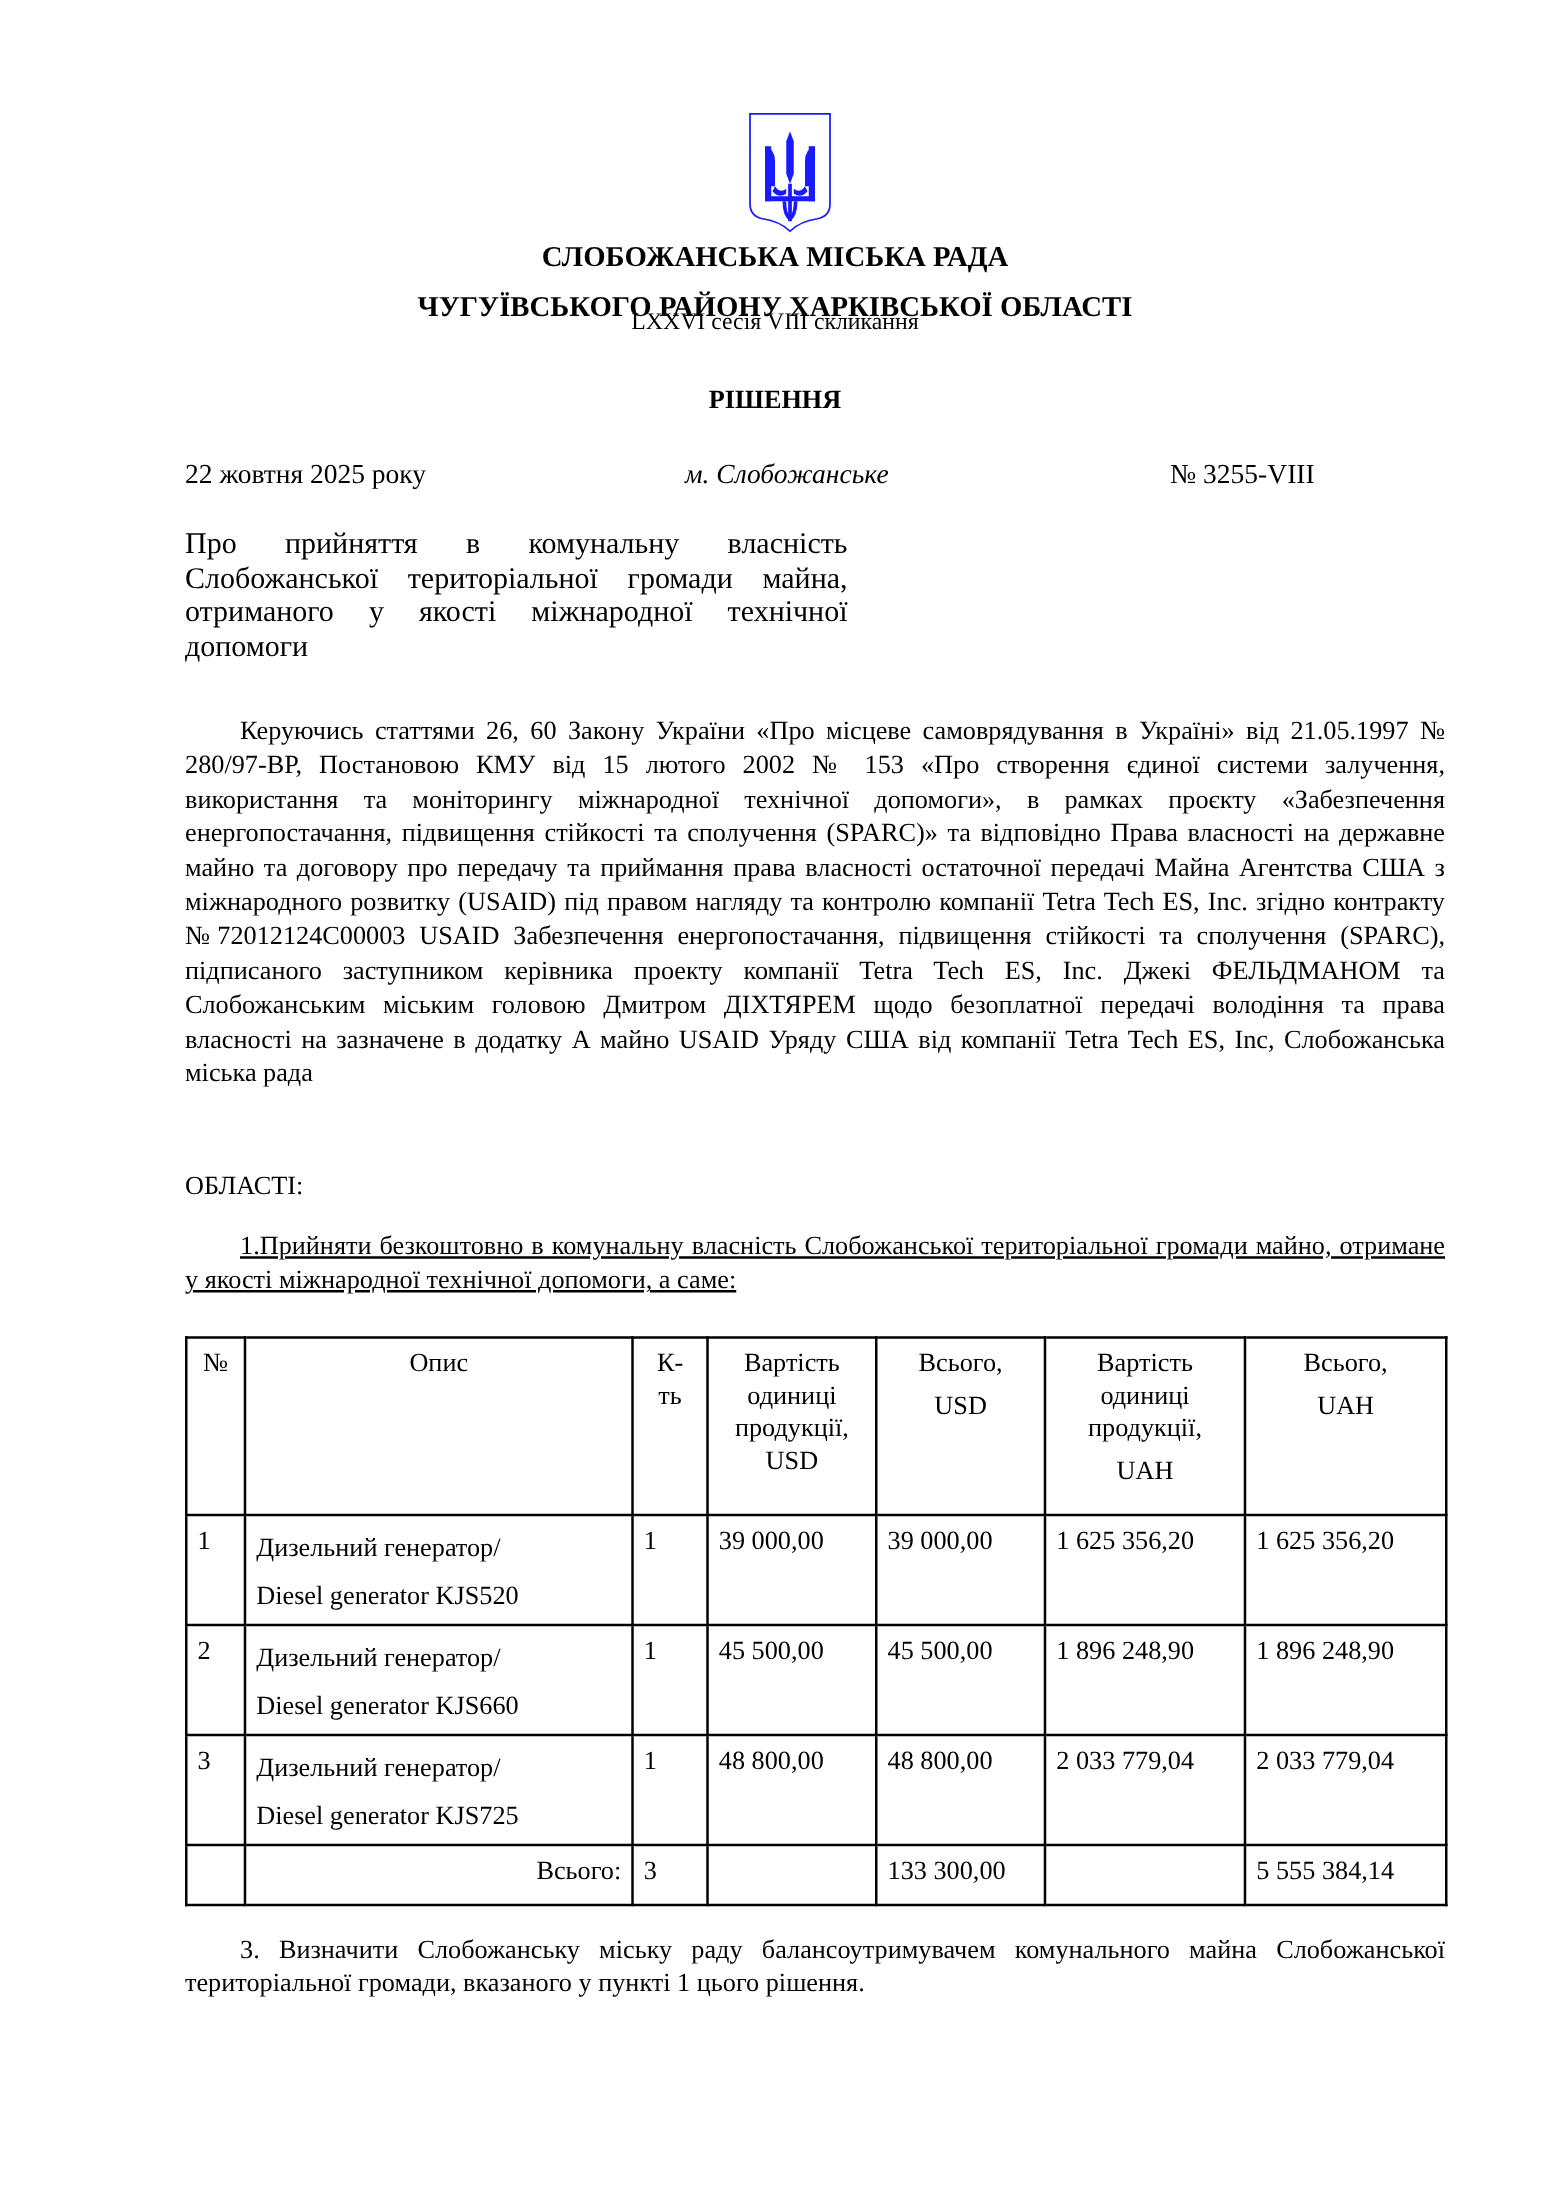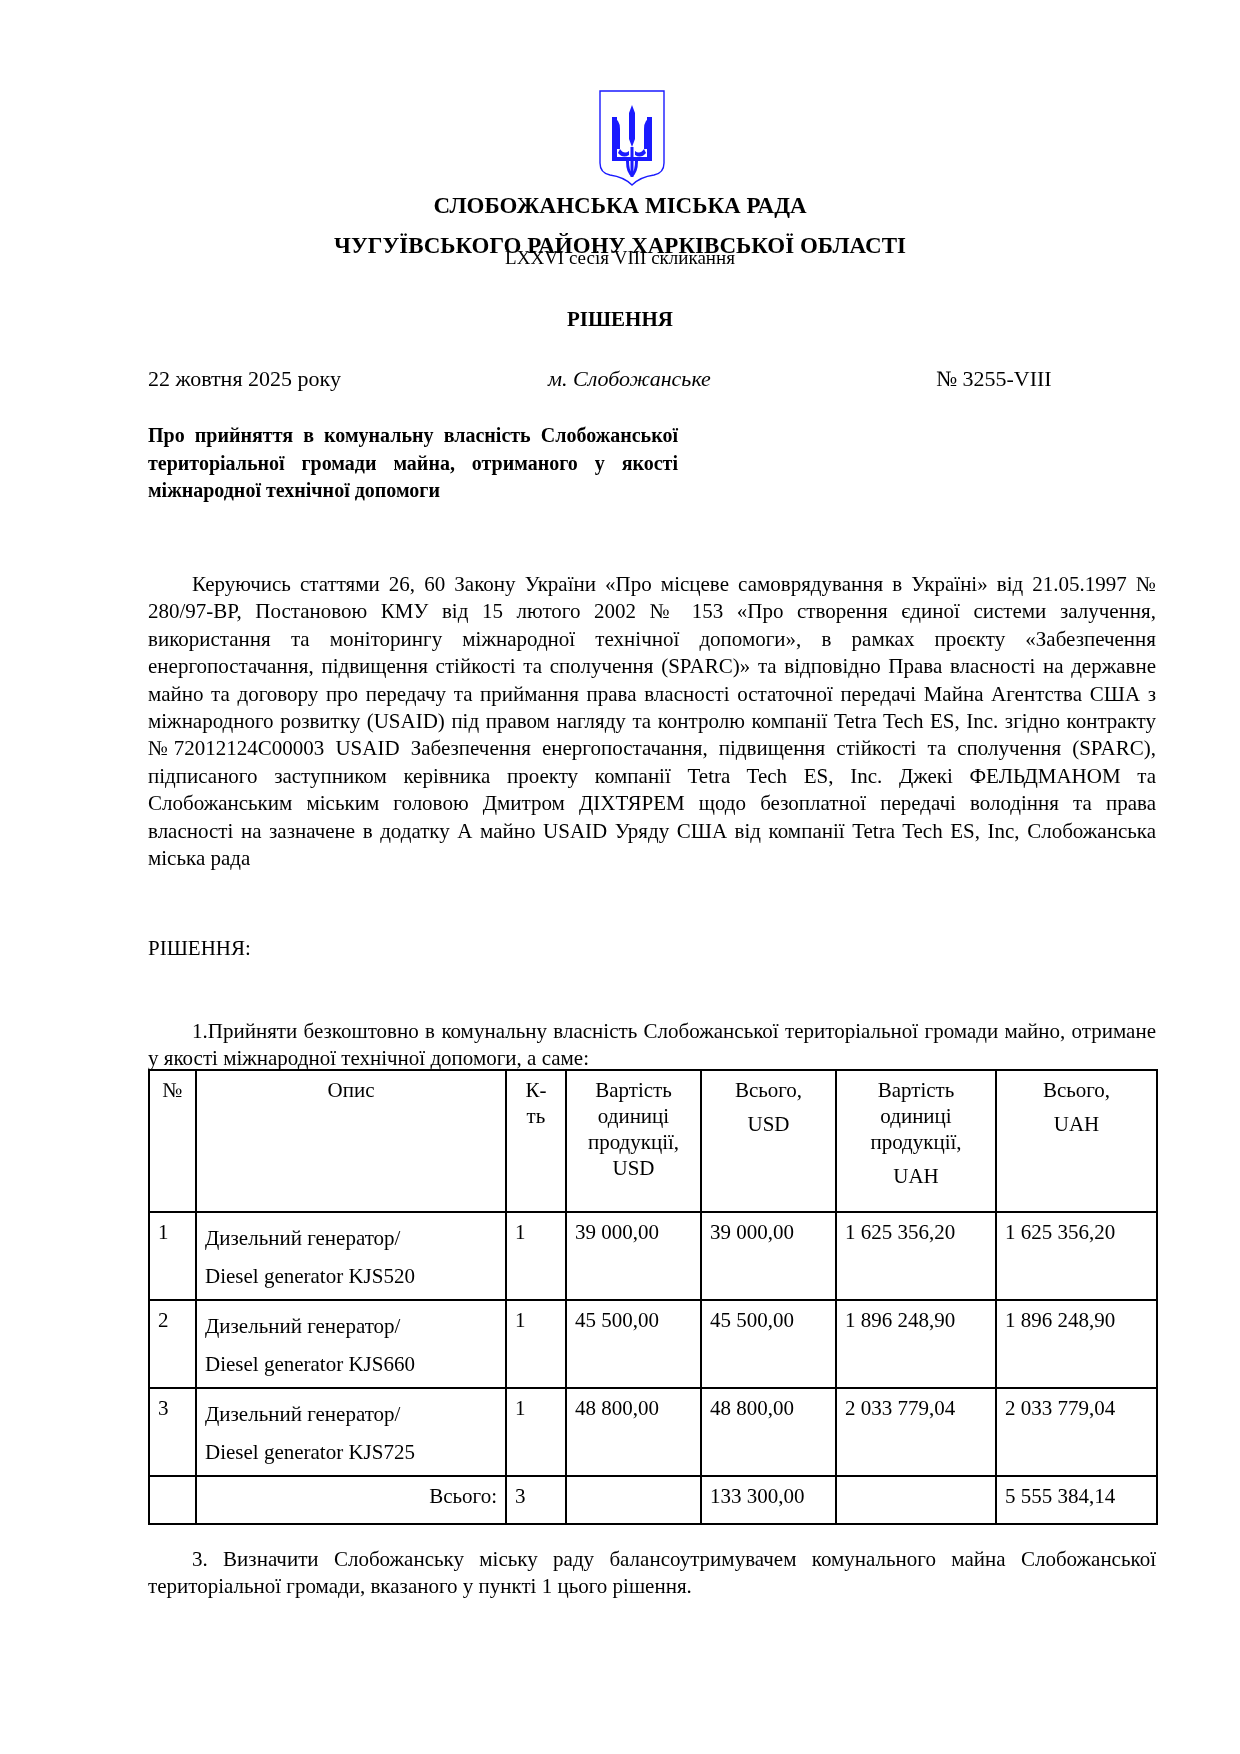--- a/index.html
+++ b/index.html
@@ -18,31 +18,31 @@
   .hdr3 { top: 247px; font-size: 19px; line-height: 22px; font-weight: normal; }
   .hdr4 { top: 307px; font-size: 21px; line-height: 24px; }
 
   .metarow { position: absolute; top: 367px; font-size: 22px; line-height: 24px; }
   .meta-date { left: 148px; }
   .meta-city { left: 548px; font-style: italic; }
   .meta-num  { left: 936px; }
 
   .subject {
     position: absolute; left: 148px; top: 422px; width: 530px;
-    font-size: 20px; line-height: 27.5px; font-weight: bold;
+    font-size: 24px; line-height: 27.5px; font-weight: normal;
     text-align: justify; text-align-last: left;
   }
 
   .para {
     position: absolute; left: 148px; width: 1008px;
     font-size: 21px; line-height: 27.4px; text-align: justify;
   }
   .p-main { top: 571px; text-indent: 44px; }
   .p-decided { top: 935px; }
-  .p-item1 { top: 1018px; text-indent: 44px; }
+  .p-item1 { top: 983px; text-indent: 44px; text-decoration: underline; }
   .p-item2 { top: 1546px; text-indent: 44px; }
 
   table.items {
     position: absolute; left: 148px; top: 1069px; width: 1008px;
     border-collapse: collapse; font-size: 21px; line-height: 26px;
     table-layout: fixed;
   }
   table.items th, table.items td {
     border: 2px solid #000; vertical-align: top; padding: 6px 8px 4px 8px;
     font-weight: normal;
@@ -88,21 +88,21 @@
   <div class="hdr hdr4">РІШЕННЯ</div>
 
   <div class="metarow meta-date">22 жовтня  2025 року</div>
   <div class="metarow meta-city">м. Слобожанське</div>
   <div class="metarow meta-num">№ 3255-VIII</div>
 
   <div class="subject">Про прийняття в комунальну власність Слобожанської територіальної громади майна, отриманого у якості міжнародної технічної допомоги</div>
 
   <div class="para p-main">Керуючись статтями 26, 60 Закону України «Про місцеве самоврядування в Україні» від 21.05.1997 № 280/97-ВР, Постановою КМУ від 15 лютого 2002 № 153 «Про створення єдиної системи залучення, використання та моніторингу міжнародної технічної допомоги», в рамках проєкту «Забезпечення енергопостачання, підвищення стійкості та сполучення (SPARC)» та відповідно Права власності на державне майно та договору про передачу та приймання права власності остаточної передачі Майна Агентства США з міжнародного розвитку (USAID) під правом нагляду та контролю компанії Tetra Tech ES, Inc. згідно контракту №72012124C00003 USAID Забезпечення енергопостачання, підвищення стійкості та сполучення (SPARC), підписаного заступником керівника проекту компанії Tetra Tech ES, Inc. Джекі ФЕЛЬДМАНОМ та Слобожанським міським головою Дмитром ДІХТЯРЕМ щодо безоплатної передачі володіння та права власності на зазначене в додатку А майно USAID Уряду США від компанії Tetra Tech ES, Inc,  Слобожанська  міська рада</div>
 
-  <div class="para p-decided">РІШЕННЯ:</div>
+  <div class="para p-decided">ОБЛАСТІ:</div>
 
   <div class="para p-item1">1.Прийняти безкоштовно в комунальну власність Слобожанської територіальної громади майно, отримане у якості міжнародної технічної допомоги, а саме:</div>
 
   <table class="items">
     <colgroup>
       <col class="c-no">
         <col class="c-desc">
         <col class="c-qty">
         <col class="c-usd-unit">
       <col class="c-usd-total">

